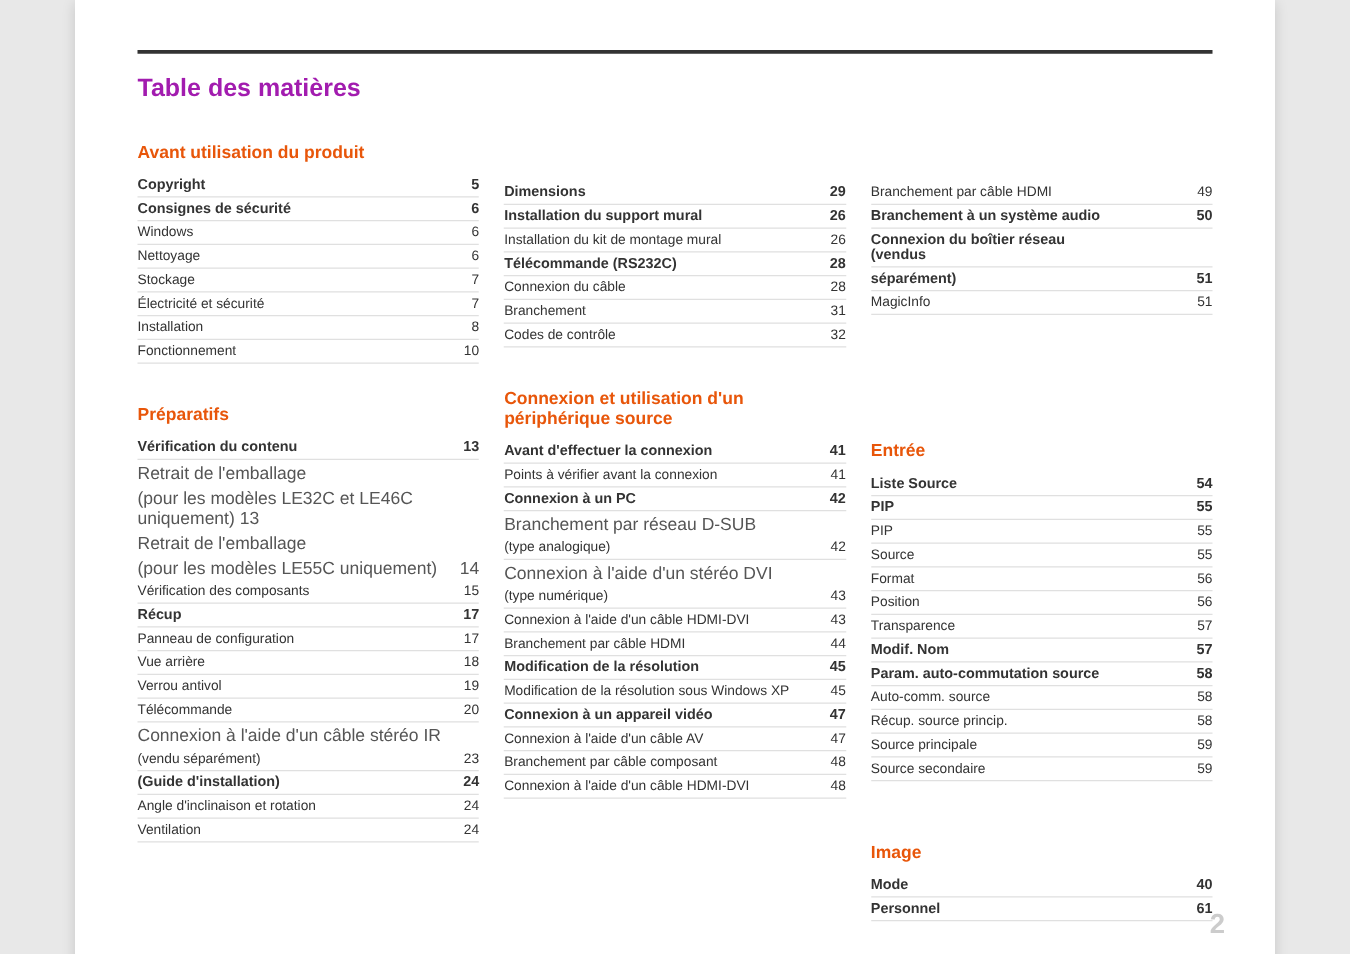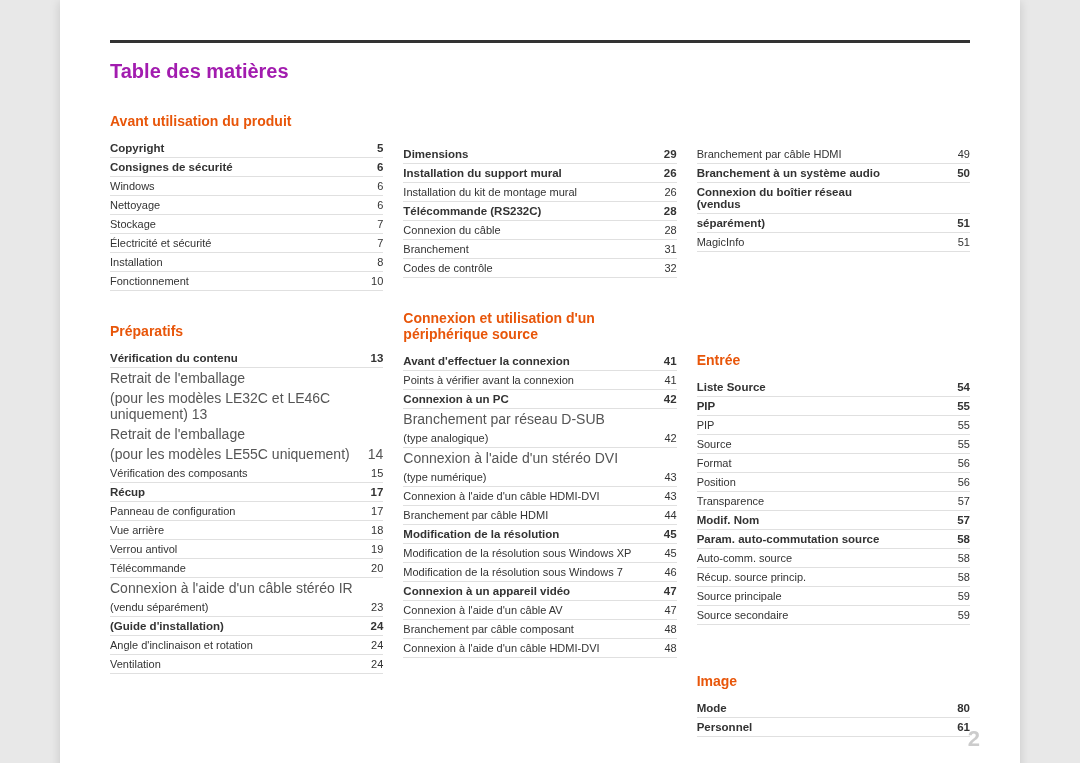--- a/index.html
+++ b/index.html
@@ -275,24 +275,20 @@
         <span class="page-ref">44</span>
       </div>
       <div class="toc-entry bold">
         <span class="label">Modification de la résolution</span>
         <span class="page-ref">45</span>
       </div>
       <div class="toc-entry">
         <span class="label">Modification de la résolution sous Windows XP</span>
         <span class="page-ref">45</span>
       </div>
-      <div class="toc-entry">
-        <span class="label">Modification de la résolution sous Windows 7</span>
-        <span class="page-ref">46</span>
-      </div>
       <div class="toc-entry bold">
         <span class="label">Connexion à un appareil vidéo</span>
         <span class="page-ref">47</span>
       </div>
       <div class="toc-entry">
         <span class="label">Connexion à l'aide d'un câble AV</span>
         <span class="page-ref">47</span>
       </div>
       <div class="toc-entry">
         <span class="label">Branchement par câble composant</span>
@@ -381,21 +377,21 @@
       <div class="toc-entry">
         <span class="label">Source secondaire</span>
         <span class="page-ref">59</span>
       </div>
 
       <div class="spacer" style="height: 28px;"></div>
       <div class="section-title">Image</div>
 
       <div class="toc-entry bold">
         <span class="label">Mode</span>
-        <span class="page-ref">80</span>
+        <span class="page-ref">40</span>
       </div>
       <div class="toc-entry bold">
         <span class="label">Personnel</span>
         <span class="page-ref">61</span>
       </div>
     </div>
 
   </div>
 
   <div class="page-number">2</div>

